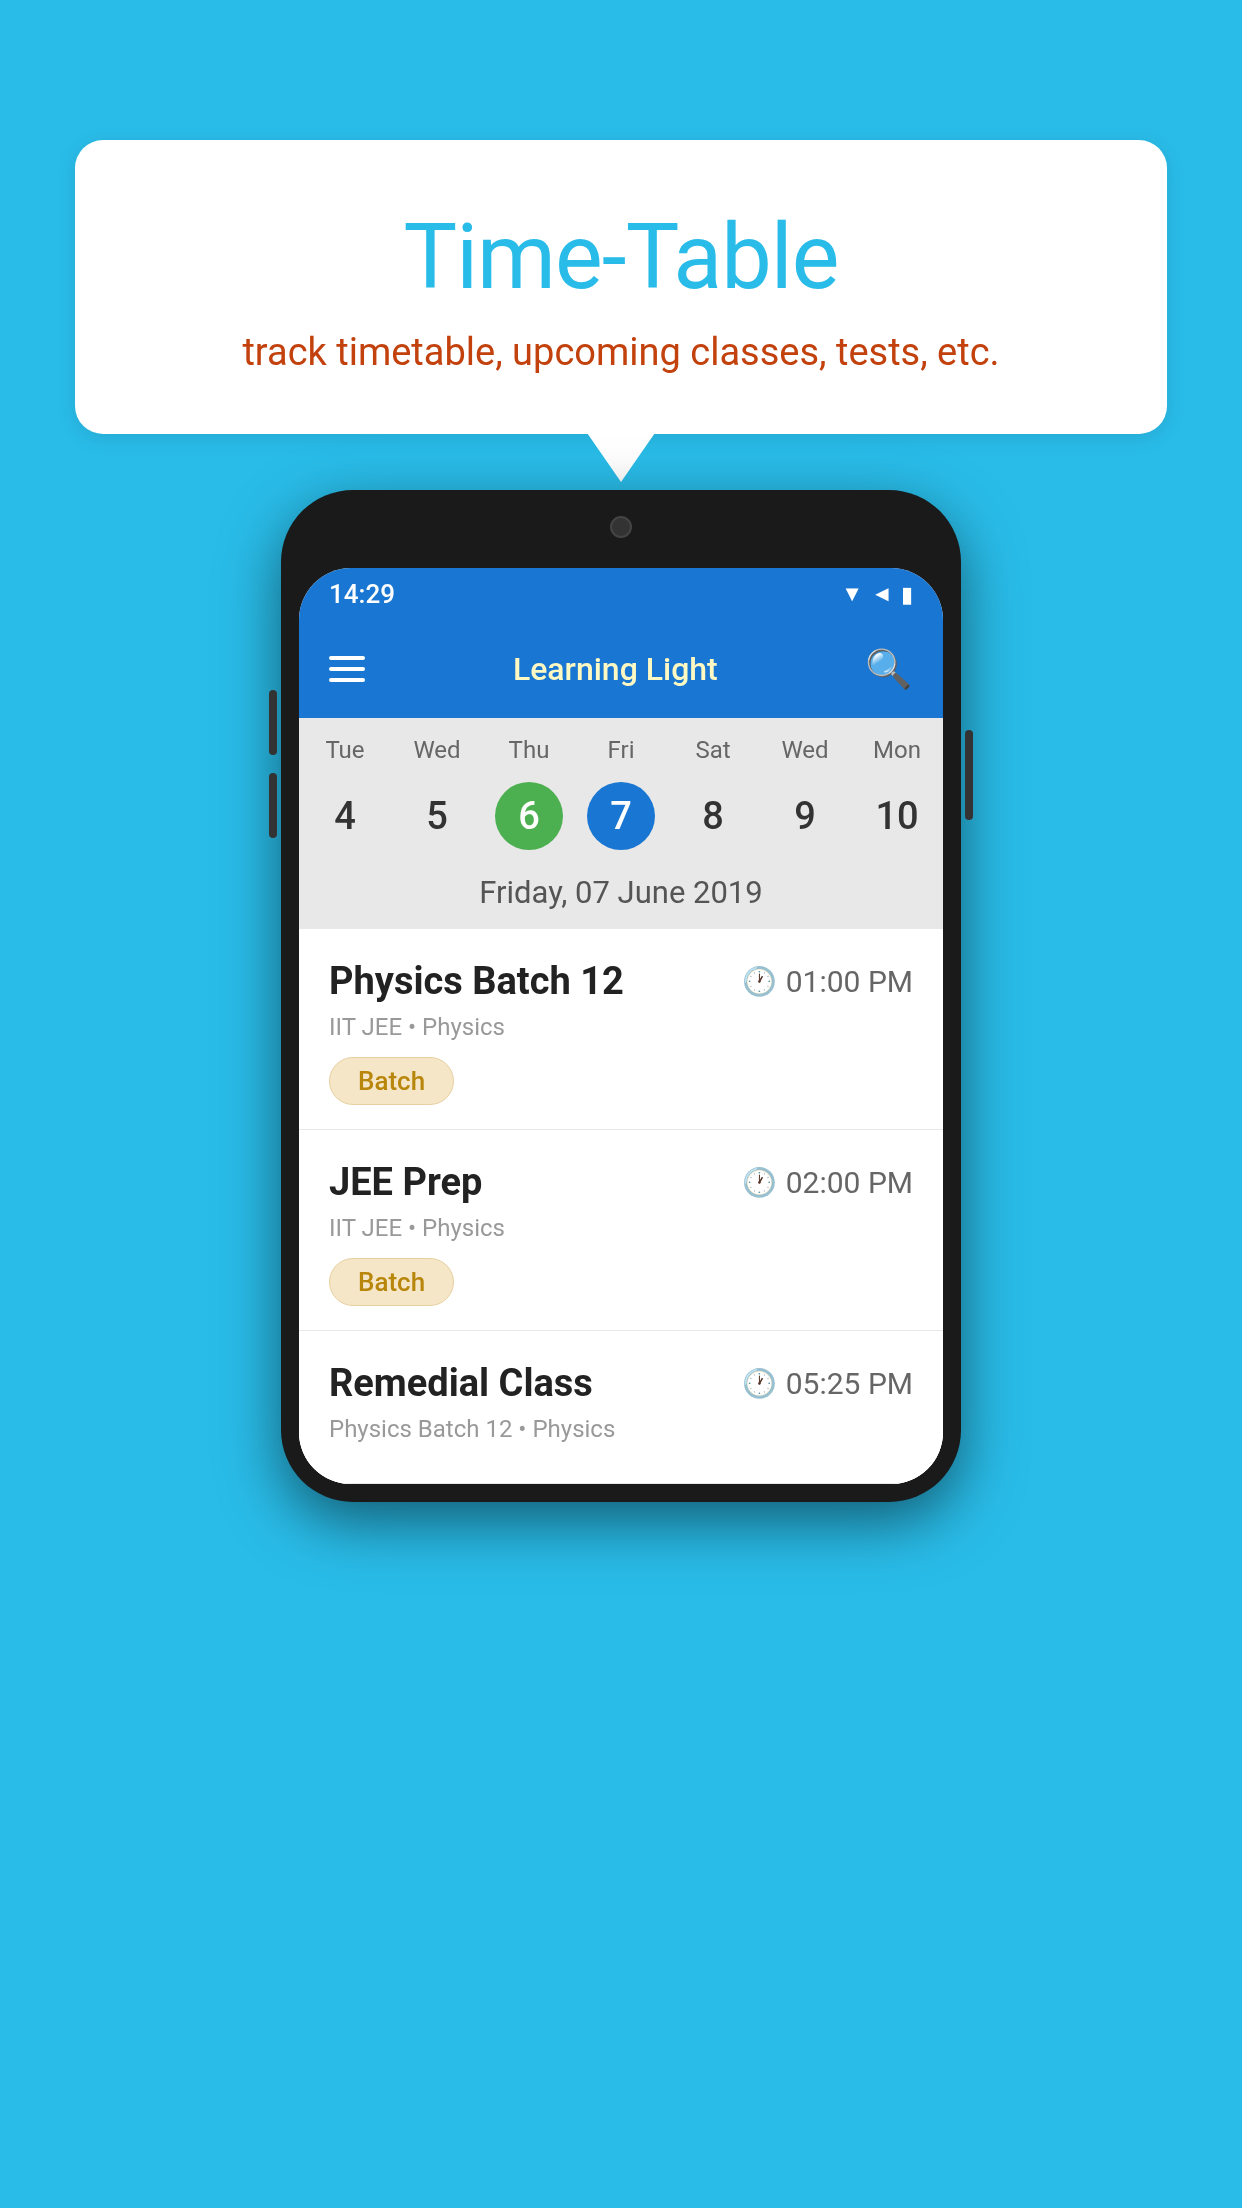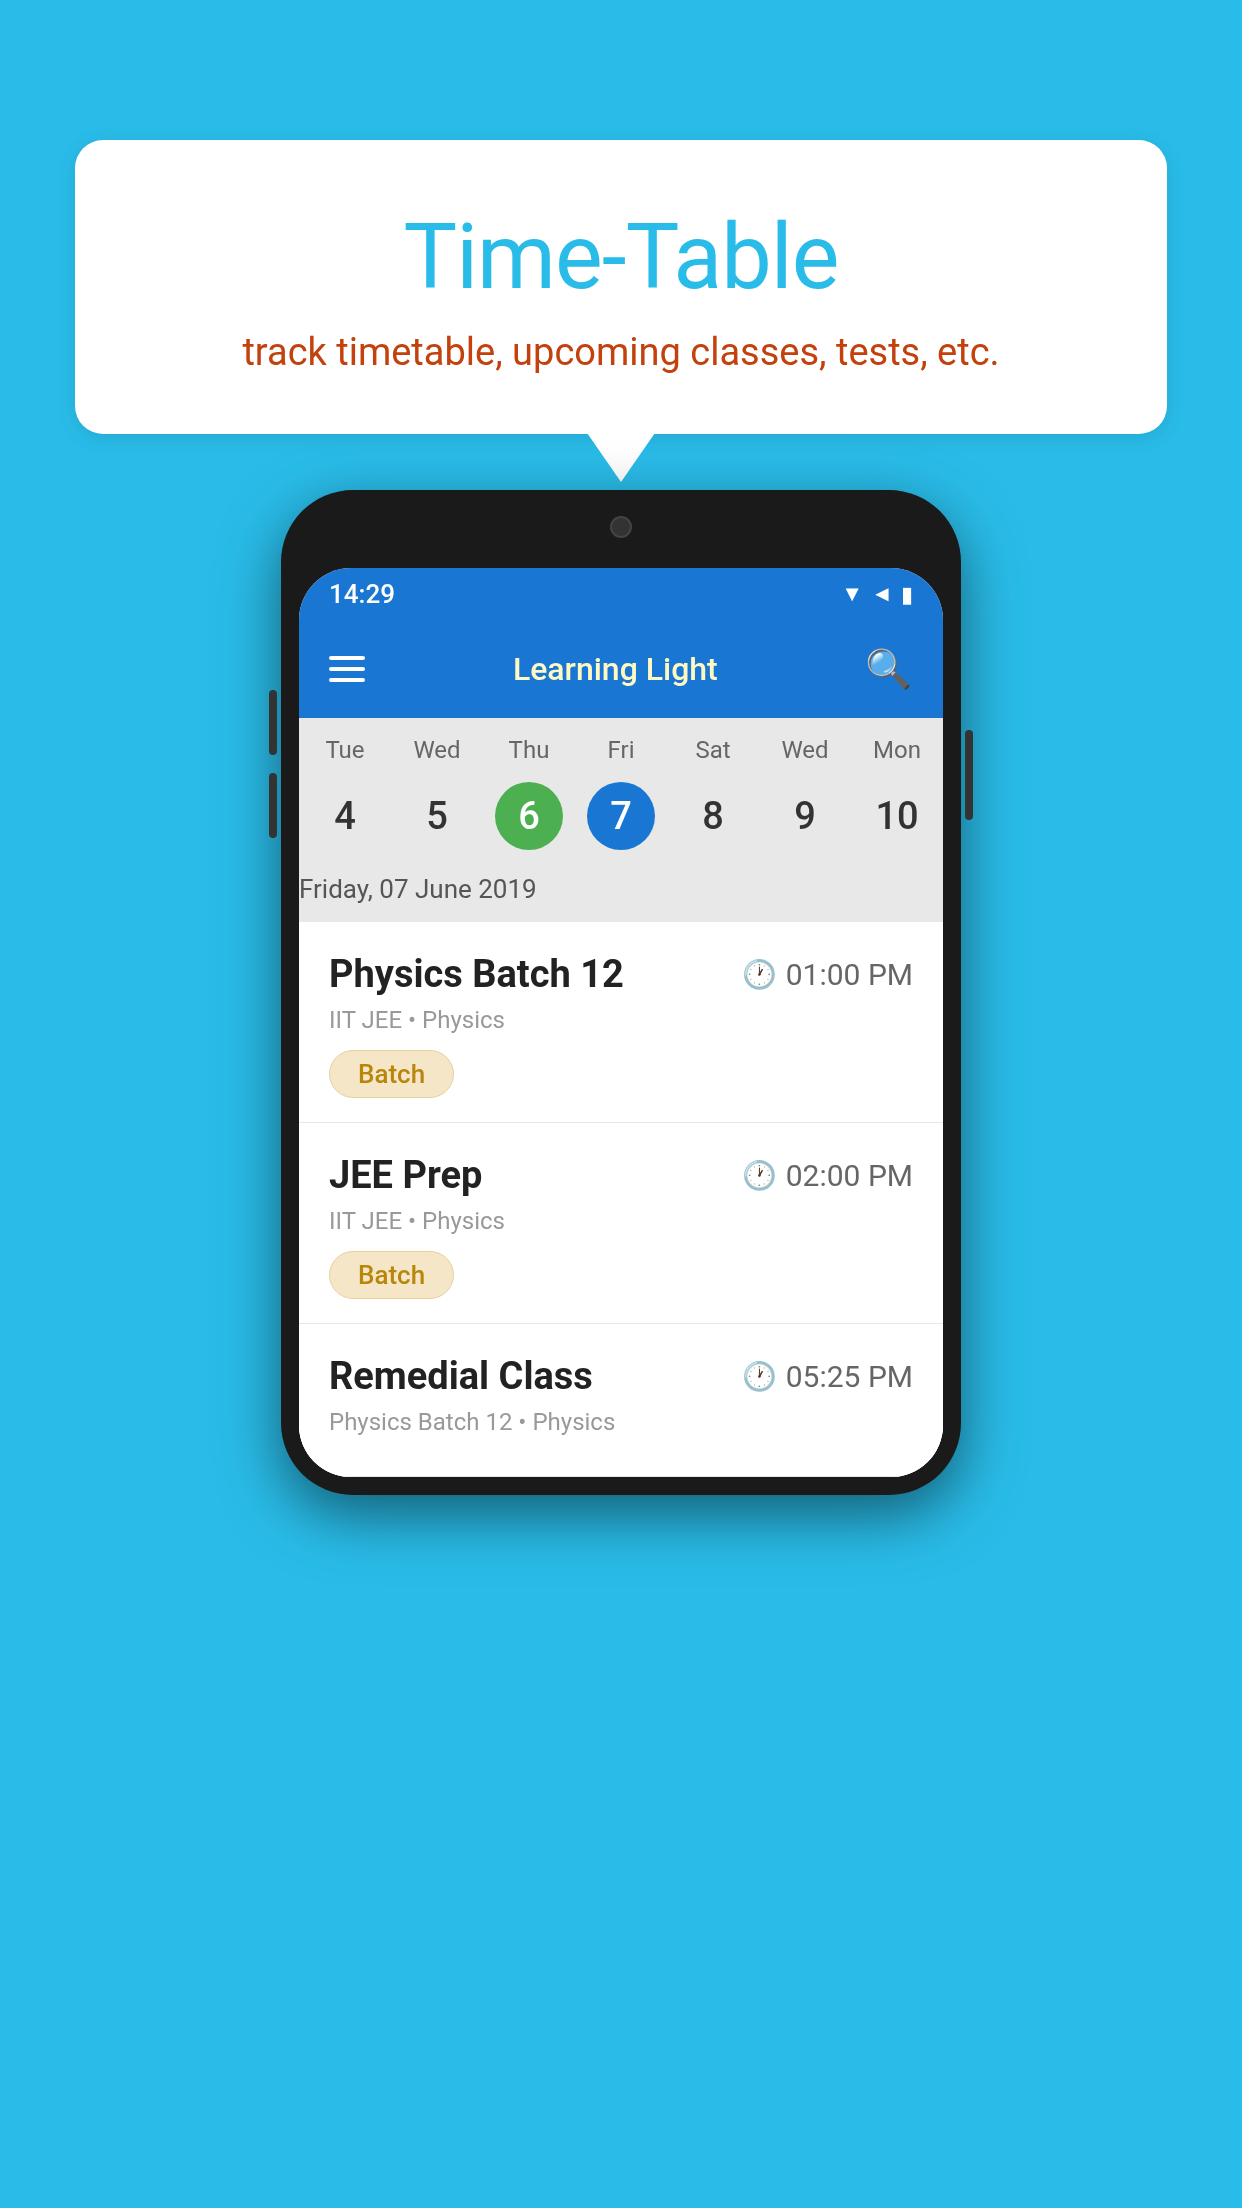--- a/index.html
+++ b/index.html
@@ -226,22 +226,22 @@
       background: #4caf50;
       color: white;
     }
 
     .weekday-number.selected {
       background: #1976d2;
       color: white;
     }
 
     .selected-date-label {
-      text-align: left;
-      font-size: 26px;
+      text-align: center;
+      font-size: 31px;
       color: #555;
       padding: 14px 0 18px;
       background: #e8e8e8;
     }
 
     
     .schedule-list {
       background: white;
     }
 

